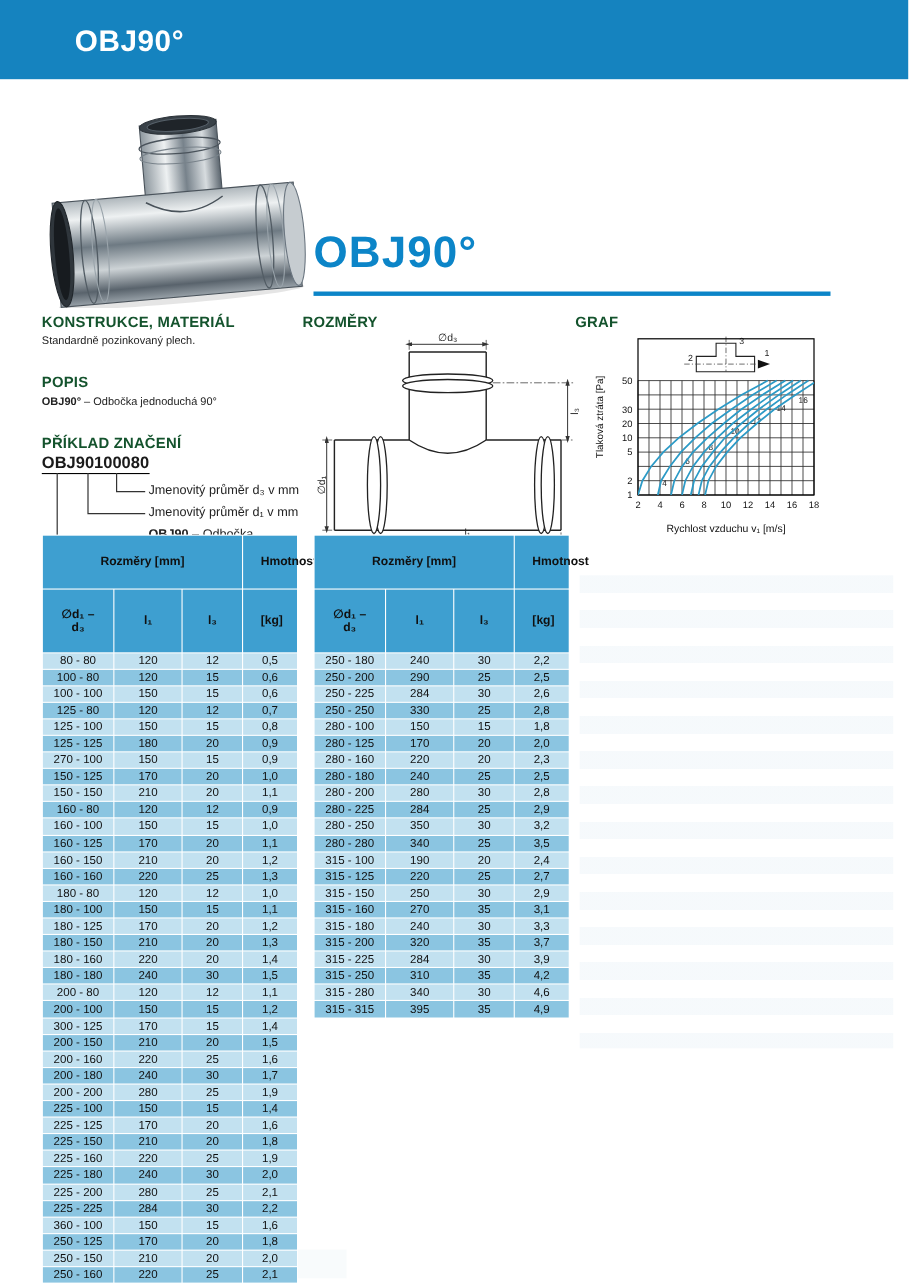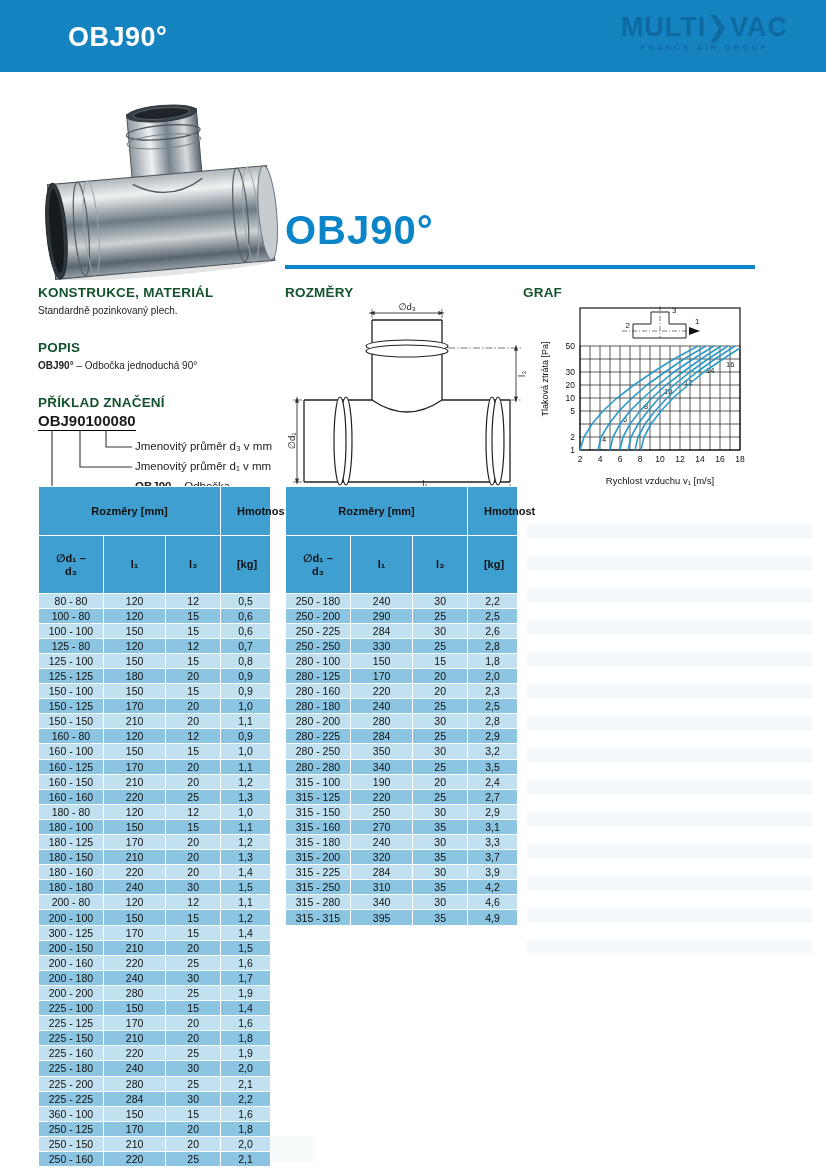--- a/index.html
+++ b/index.html
@@ -33,24 +33,20 @@
   .ghost2{position:absolute;left:45px;top:1136px;width:270px;height:26px;background:rgba(170,200,220,.08);}
   svg text{font-family:"Liberation Sans","DejaVu Sans",sans-serif;}
 </style>
 </head>
 <body>
 
 <div id="page">
 
   <div class="topbar">
     <div class="topbar-title">OBJ90°</div>
-    <div class="logo">
-      <div class="logo-line1"><span>MULTI</span><span>❯</span><span>VAC</span></div>
-      <div class="logo-sub">FRANCE AIR GROUP</div>
-    </div>
   </div>
 
   <svg class="abs" style="left:35px;top:100px;" width="250" height="180" viewBox="0 0 250 180">
     <defs>
       <linearGradient id="metalH" x1="0" y1="0" x2="0" y2="1">
         <stop offset="0" stop-color="#aeb6bb"></stop>
           <stop offset="0.18" stop-color="#eef1f2"></stop>
         <stop offset="0.45" stop-color="#6e7a83"></stop>
           <stop offset="0.68" stop-color="#cdd3d6"></stop>
         <stop offset="0.88" stop-color="#59636c"></stop>
@@ -96,21 +92,21 @@
   <div class="code">OBJ90100080</div>
 
   <svg class="abs" style="left:40px;top:430px;" width="95" height="75" viewBox="0 0 95 75">
     <path d="M66,0 V17 H92 M40,0 V37 H92 M12,0 V57 H92" fill="none" stroke="#333" stroke-width="1.1"></path>
   </svg>
   <div class="callout" style="left:135px;top:440px;">Jmenovitý průměr d₃ v mm</div>
   <div class="callout" style="left:135px;top:460px;">Jmenovitý průměr d₁ v mm</div>
   <div class="callout" style="left:135px;top:480px;"><b>OBJ90</b><span> – Odbočka</span></div>
   <div class="callout" style="left:135px;top:497px;">jednoduchá 90°</div>
 
-  <div class="h-blue" style="left:285px;top:285px;">ROZMĚRY</div>
+  <div class="h-blue" style="left:275px;top:285px;">ROZMĚRY</div>
   <svg class="abs" style="left:288px;top:302px;" width="240" height="192" viewBox="0 0 240 192">
     <defs>
       <marker id="arr" markerWidth="8" markerHeight="8" refX="4" refY="2.2" orient="auto" markerUnits="strokeWidth">
         <path d="M0,0 L7,2.2 L0,4.4 z" fill="#333"></path>
       </marker>
       <marker id="arrR" markerWidth="8" markerHeight="8" refX="3" refY="2.2" orient="auto-start-reverse" markerUnits="strokeWidth">
         <path d="M0,0 L7,2.2 L0,4.4 z" fill="#333"></path>
       </marker>
     </defs>
 
@@ -274,21 +270,21 @@
           <td>15</td>
           <td>0,8</td>
         </tr>
         <tr>
           <td>125 - 125</td>
           <td>180</td>
           <td>20</td>
           <td>0,9</td>
         </tr>
         <tr>
-          <td>150 - 100</td>
+          <td>270 - 100</td>
           <td>150</td>
           <td>15</td>
           <td>0,9</td>
         </tr>
         <tr>
           <td>150 - 125</td>
           <td>170</td>
           <td>20</td>
           <td>1,0</td>
         </tr>

